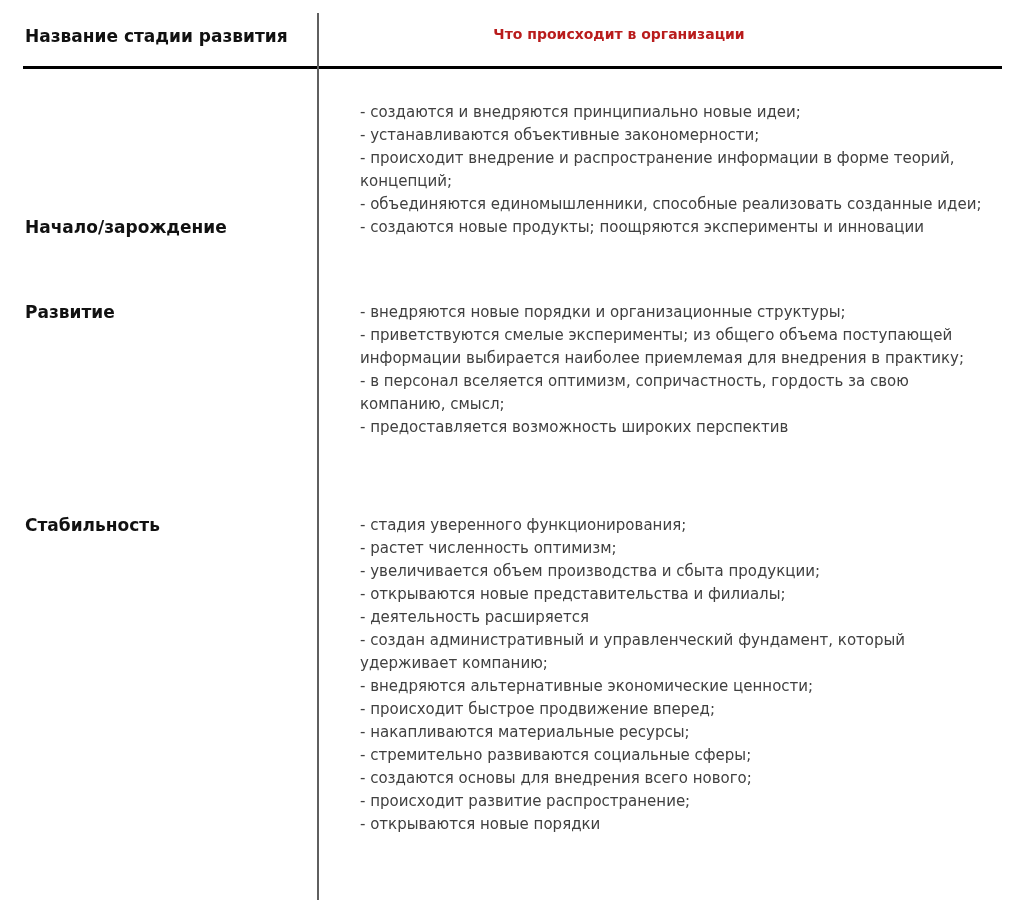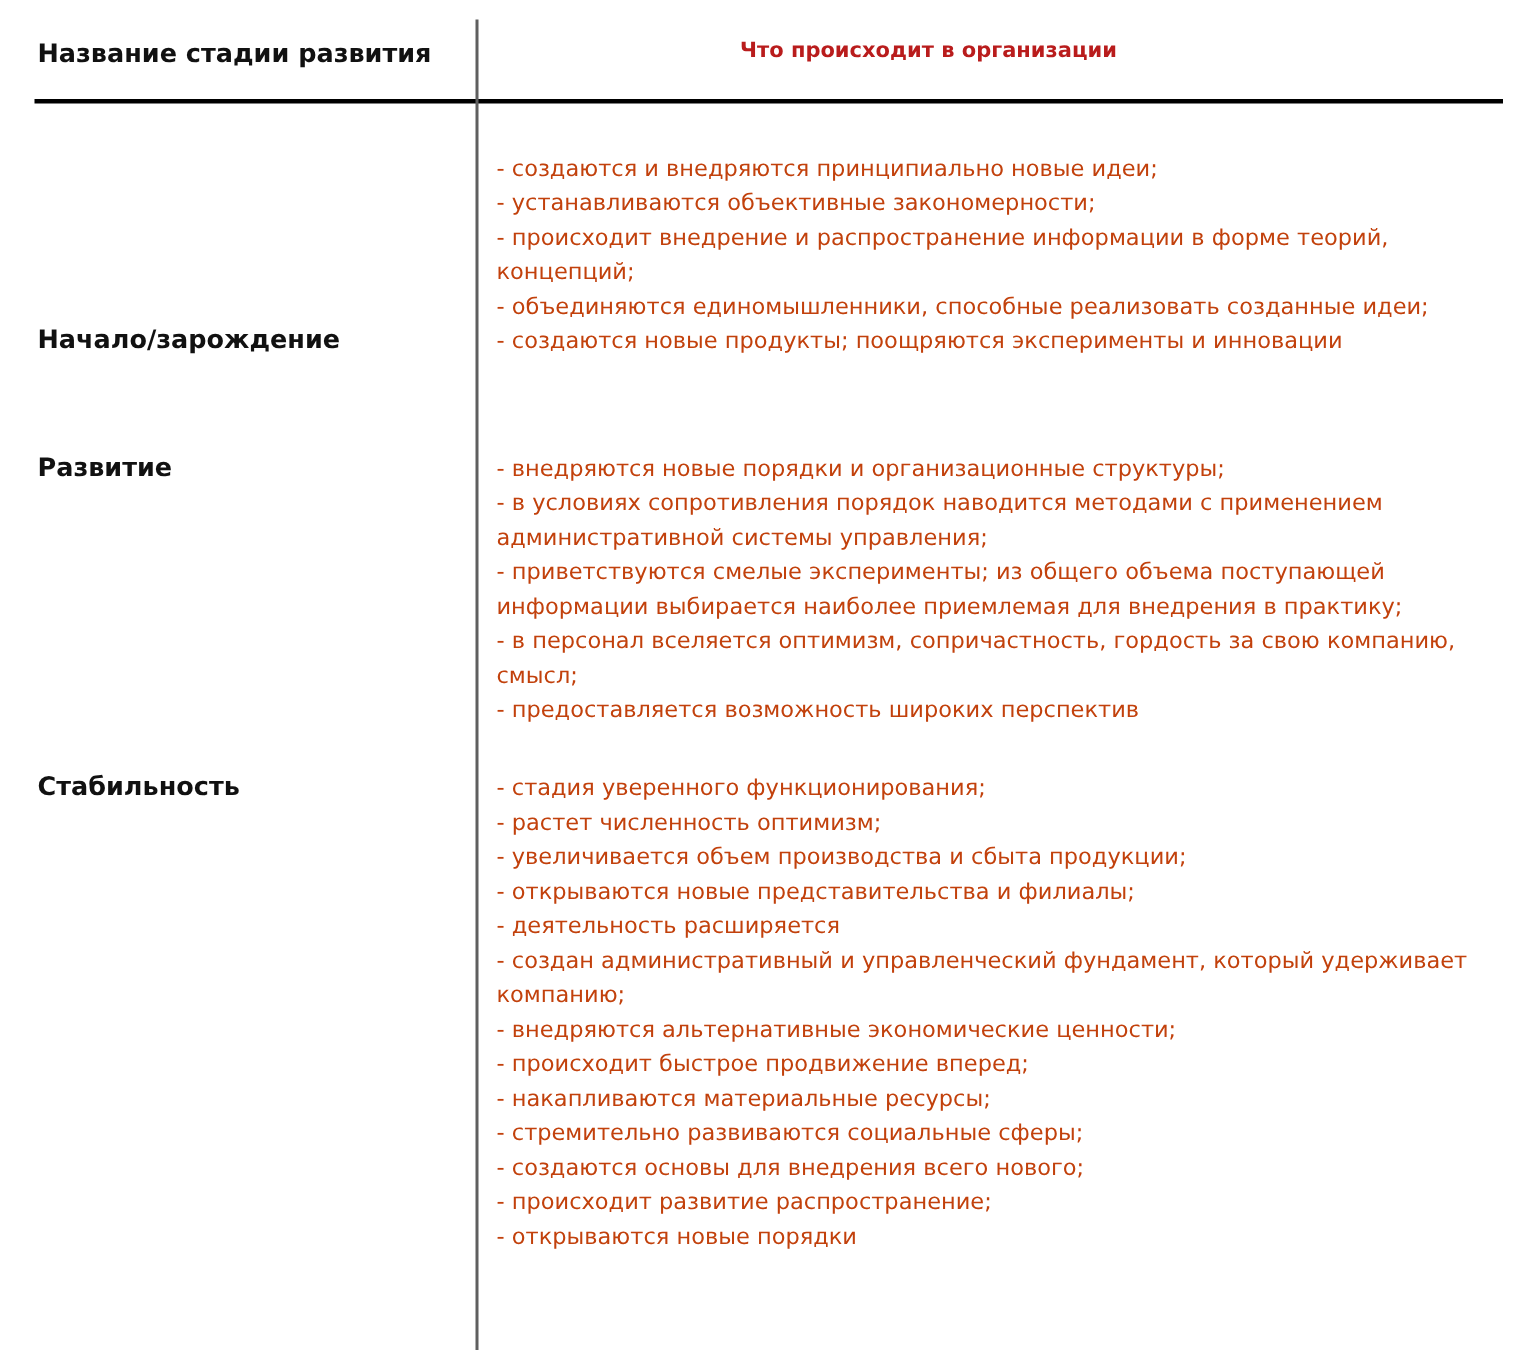--- a/index.html
+++ b/index.html
@@ -69,24 +69,24 @@
     padding-left: 25px;
     font-size: 17px;
     font-weight: bold;
     line-height: 23px;
     color: #111111;
     flex-shrink: 0;
   }
   .items {
     width: 664px;
     box-sizing: border-box;
-    padding-left: 13px;
+    padding-left: 42px;
     font-size: 15px;
     line-height: 23px;
-    color: #c2410c;
+    color: #404040;
   }
   .item {
     margin: 0;
   }
 </style>
 </head>
 <body>
 
 <div class="page">
 
@@ -106,21 +106,20 @@
           <div class="item">- происходит внедрение и распространение информации в форме теорий, концепций;</div>
           <div class="item">- объединяются единомышленники, способные реализовать созданные идеи;</div>
           <div class="item">- создаются новые продукты; поощряются эксперименты и инновации</div>
         </div>
   </div>
 
   <div class="row row-1">
     <div class="stage">Развитие</div>
     <div class="items">
           <div class="item">- внедряются новые порядки и организационные структуры;</div>
-          <div class="item">- в условиях сопротивления порядок наводится методами с применением административной системы управления;</div>
           <div class="item">- приветствуются смелые эксперименты; из общего объема поступающей информации выбирается наиболее приемлемая для внедрения в практику;</div>
           <div class="item">- в персонал вселяется оптимизм, сопричастность, гордость за свою компанию, смысл;</div>
           <div class="item">- предоставляется возможность широких перспектив</div>
         </div>
   </div>
 
   <div class="row row-2">
     <div class="stage">Стабильность</div>
     <div class="items">
           <div class="item">- стадия уверенного функционирования;</div>

